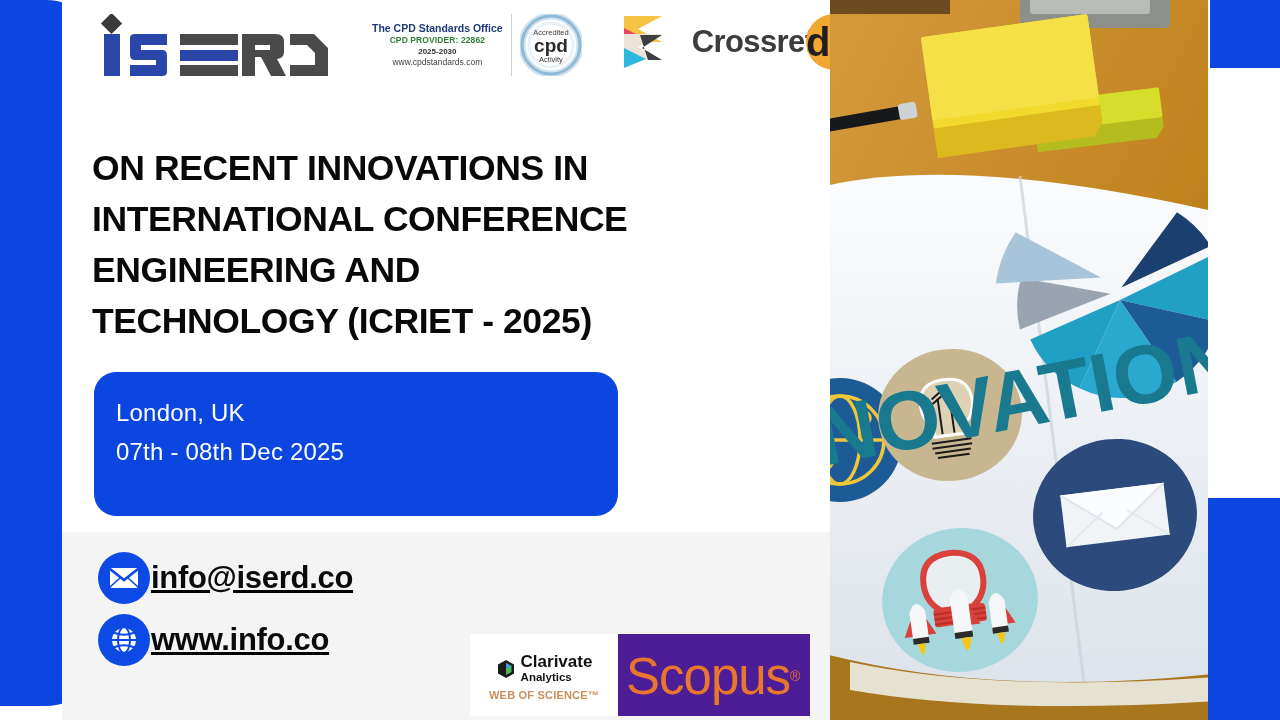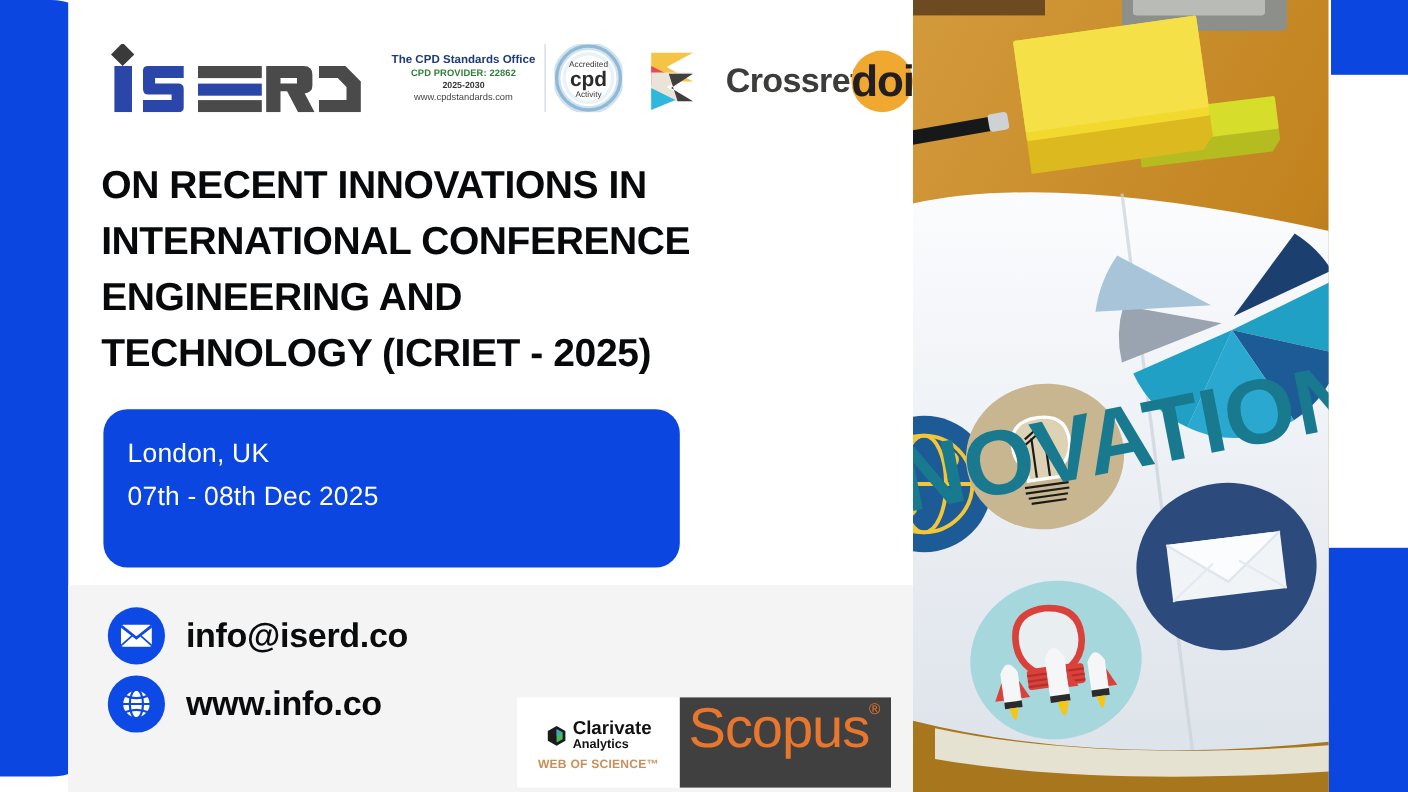--- a/index.html
+++ b/index.html
@@ -27,21 +27,21 @@
     background:#ffffff;
   }
   .card-lower {
     position:absolute; left:62px; top:532px; width:768px; height:188px;
     background:#f4f4f5;
   }
 
   
   .logo-strip {
     position:absolute; left:92px; top:14px; width:740px; height:88px;
-    display:flex; align-items:flex-end; gap:24px;
+    display:flex; align-items:flex-start; gap:40px;
   }
 
   
   .iserd { position:relative; width:240px; height:62px; flex:none; }
   .iserd svg { display:block; }
 
   
   .cpd-block { display:flex; align-items:center; gap:8px; flex:none; }
   .cpd-text { text-align:center; line-height:1.35; }
   .cpd-t1 { font-size:10.5px; font-weight:bold; color:#1e3a78; white-space:nowrap; }
@@ -72,40 +72,40 @@
   
   .badge {
     position:absolute; left:94px; top:372px; width:524px; height:144px;
     background:#0b46e0; border-radius:22px;
     padding:22px 0 0 22px; color:#fff;
   }
   .badge div { font-size:24px; font-weight:300; line-height:1.62; letter-spacing:.2px; }
 
   
   .contact { position:absolute; left:98px; top:550px; }
-  .crow { display:flex; align-items:center; gap:19px; height:56px; margin-bottom:6px; }
+  .crow { display:flex; align-items:center; gap:1px; height:56px; margin-bottom:6px;text-decoration:underline; }
   .cicon {
     width:52px; height:52px; border-radius:50%; background:#0d49e4;
     display:flex; align-items:center; justify-content:center; flex:none;
   }
   .ctext { font-size:31px; font-weight:bold; color:#0a0b0d; letter-spacing:-.3px; }
 
   
   .index-row { position:absolute; left:470px; top:634px; display:flex; align-items:stretch; }
   .clarivate {
     background:#fff; width:148px; height:82px; padding:8px 6px 4px;
     display:flex; flex-direction:column; align-items:center; justify-content:center;
   }
   .cl-top { display:flex; align-items:center; gap:5px; }
   .cl-name { font-size:17px; font-weight:bold; color:#111; line-height:1; }
   .cl-sub { font-size:11.5px; font-weight:bold; color:#111; line-height:1.3; align-self:flex-end; margin-right:2px;}
   .cl-wos { font-size:11px; font-weight:bold; color:#c98f5a; letter-spacing:.2px; margin-top:5px; }
   .scopus {
-    background:#404040; height:82px; padding:2px 10px 0 8px;
-    display:flex; 
+    background:#4c1d95; height:82px; padding:2px 10px 0 8px;
+    display:flex; align-items:center;
   }
   .sc-word { font-size:51px; color:#e8762d; letter-spacing:-1px; line-height:1; }
   .sc-reg { font-size:14px; color:#e8762d; vertical-align:super; }
 
   
   .photo { position:absolute; left:830px; top:0; width:378px; height:720px; overflow:hidden; }
   .photo svg { display:block; }
 </style>
 </head>
 <body>

